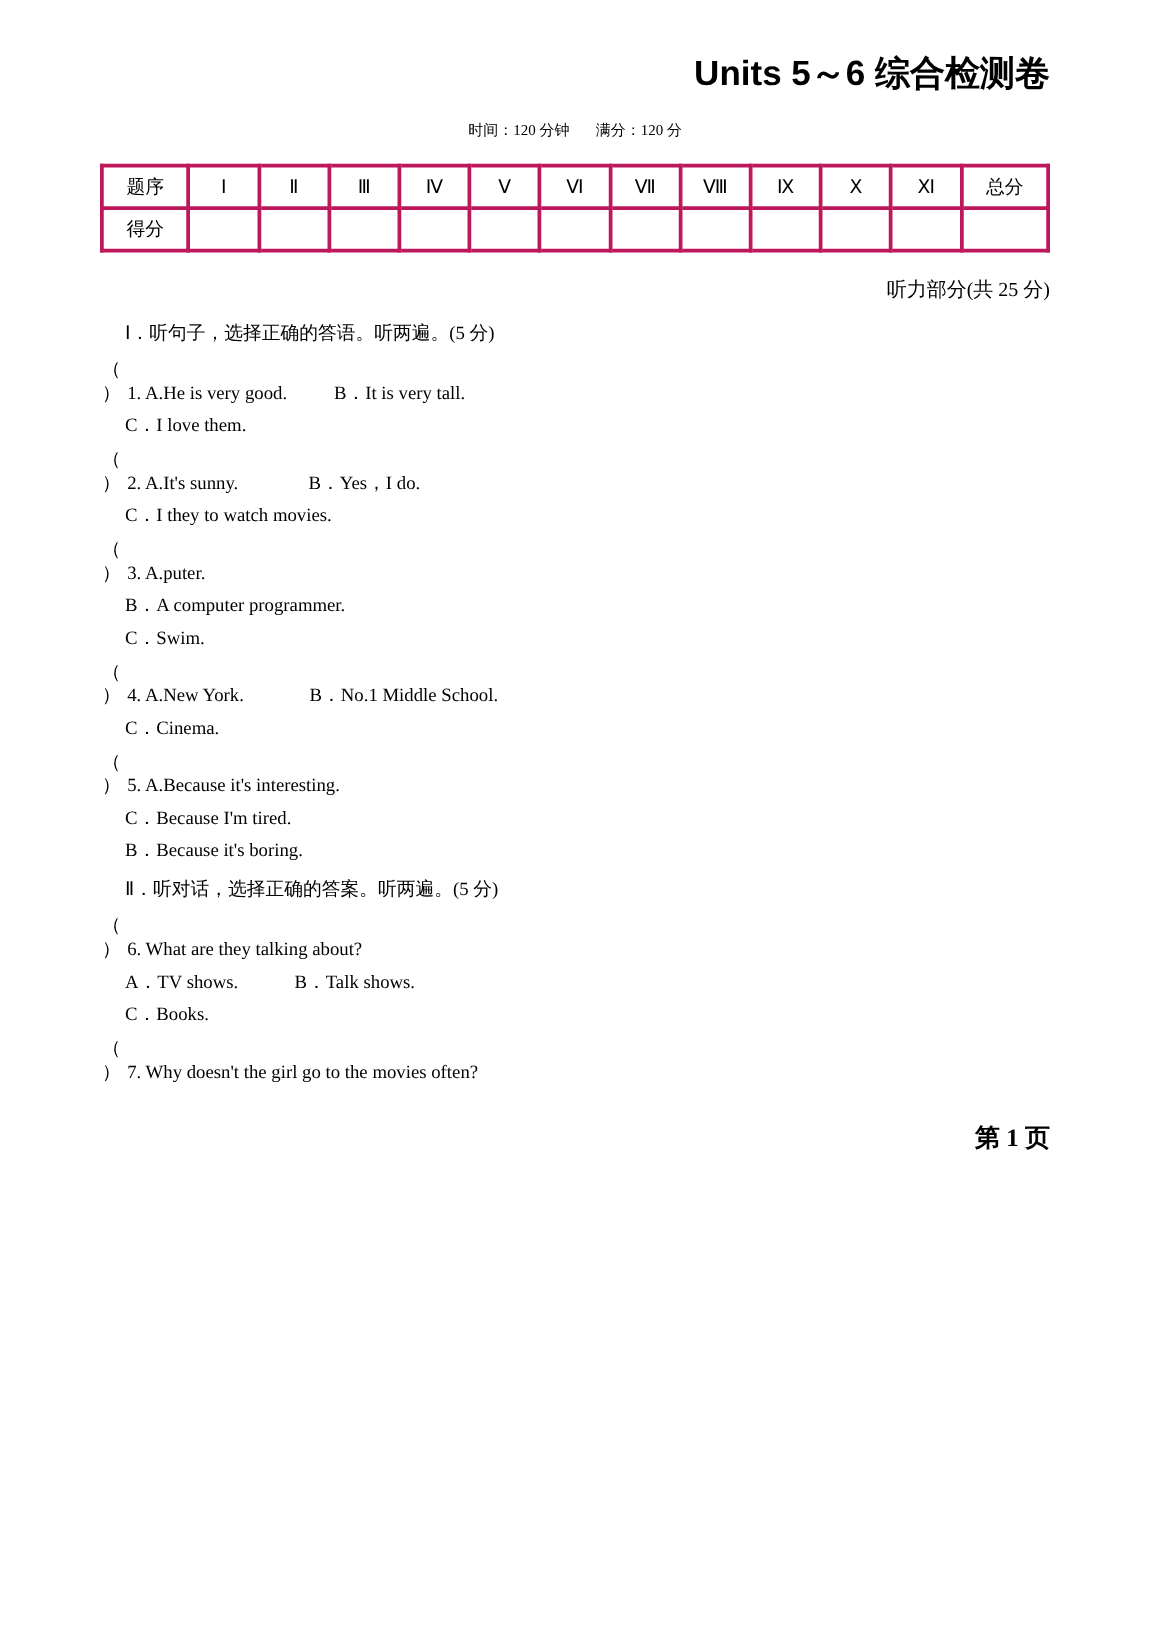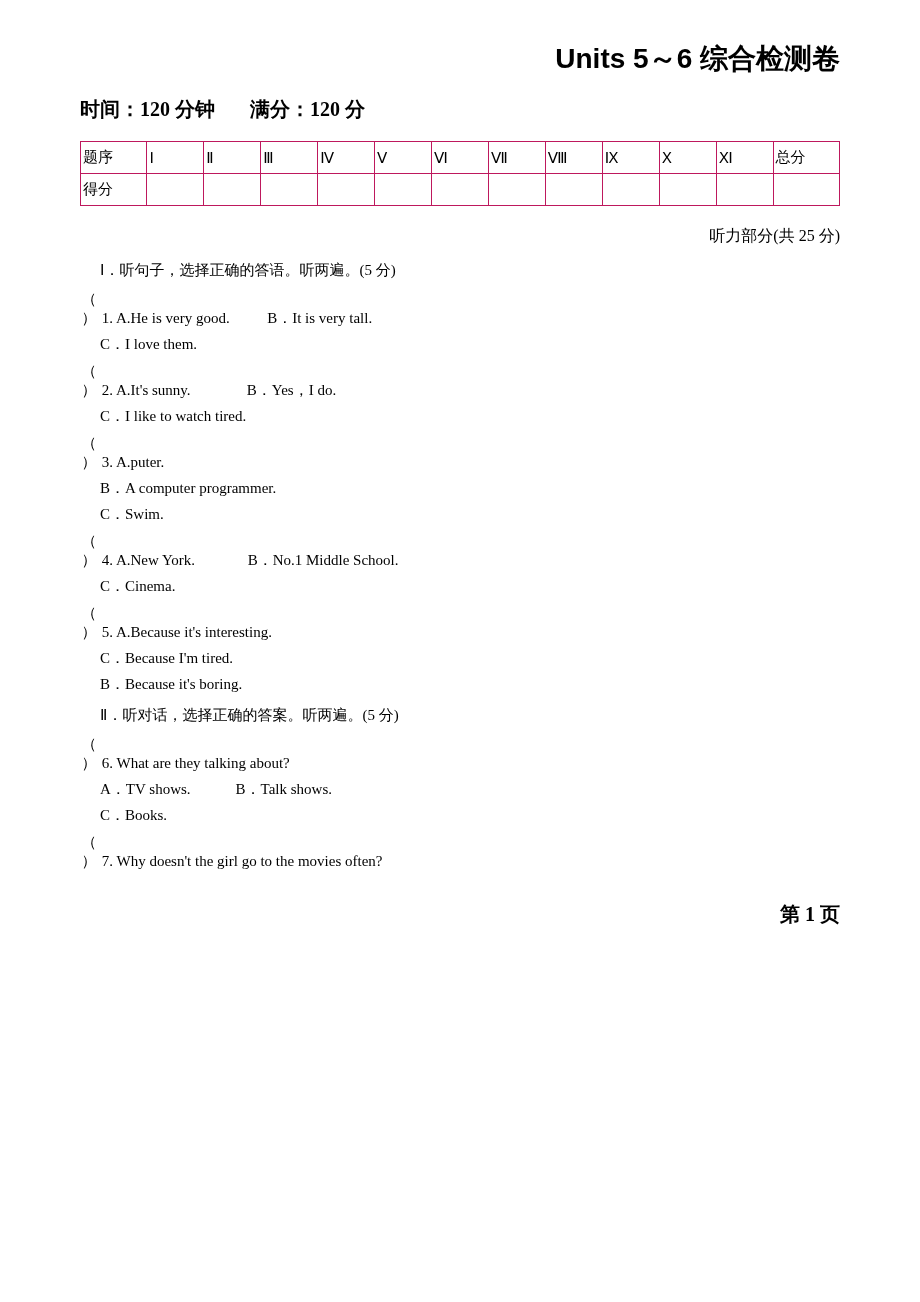--- a/index.html
+++ b/index.html
@@ -17,34 +17,33 @@
       padding: 40px 80px;
     }
     .page-title {
       text-align: right;
       font-size: 28px;
       font-weight: bold;
       margin-bottom: 18px;
       font-family: "SimHei", "黑体", sans-serif;
     }
     .exam-info {
-      text-align: left;
-      font-size: 20px;
+      text-align: center;
+      font-size: 12px;
       margin-bottom: 18px;
-      font-weight: bold;
     }
     .score-table {
       width: 100%;
       border-collapse: collapse;
       margin-bottom: 20px;
       font-size: 15px;
     }
     .score-table td {
-      border: 1px solid #be185d;
-      text-align: left;
+      border: 3px solid #be185d;
+      text-align: center;
       padding: 6px 2px;
       min-width: 30px;
     }
     .section-title-center {
       text-align: right;
       font-size: 16px;
       margin: 10px 0 14px 0;
     }
     .section-instruction {
       font-size: 15px;
@@ -140,21 +139,21 @@
 
 <div class="question-block">
   <div class="question-line">
     <span class="paren">（    ）</span>
     <span>2.</span>
     <span>A.It's sunny.</span>
     &nbsp;&nbsp;&nbsp;&nbsp;&nbsp;&nbsp;&nbsp;&nbsp;&nbsp;&nbsp;&nbsp;&nbsp;&nbsp;
     <span>B．Yes，I do.</span>
   </div>
   <div class="question-line indent">
-    <span>C．I like to watch tired.</span>
+    <span>C．I they to watch movies.</span>
   </div>
 </div>
 
 <div class="question-block">
   <div class="question-line">
     <span class="paren">（    ）</span>
     <span>3.</span>
     <span>A.puter.</span>
   </div>
   <div class="question-line indent">

